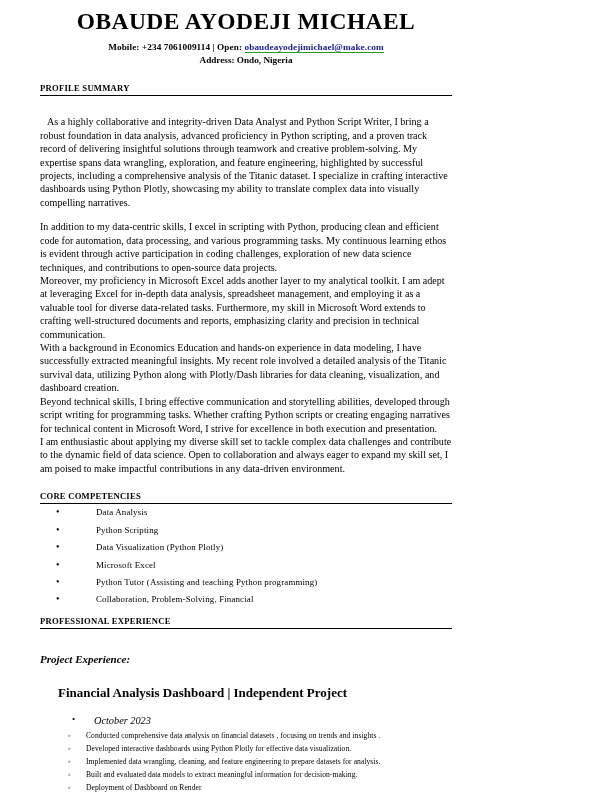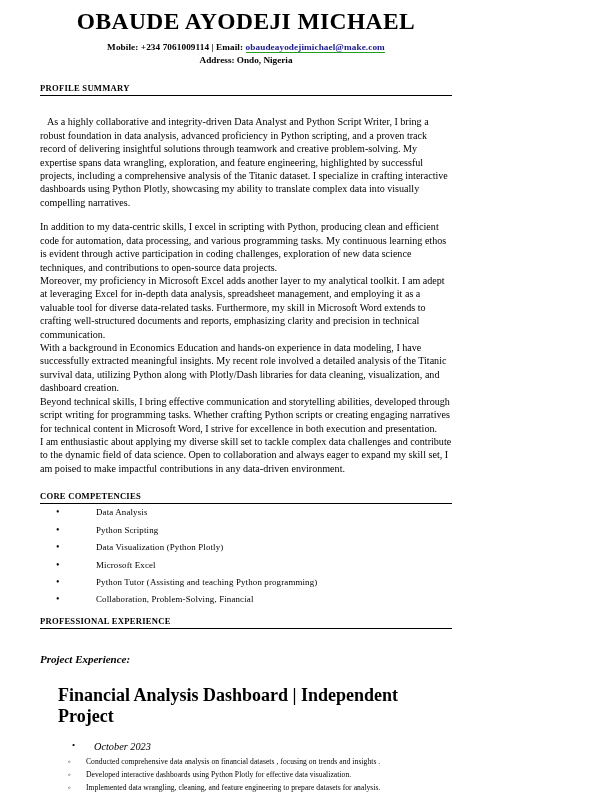--- a/index.html
+++ b/index.html
@@ -108,21 +108,21 @@
 
   
   .project-heading {
     font-size: 11px;
     font-weight: bold;
     margin-top: 24px;
     margin-left: 0px;
     font-style: italic;
   }
   .project-title {
-    font-size: 18px;
+    font-size: 13px;
     font-weight: bold;
     margin-top: 20px;
     margin-left: 18px;
     font-family: Liberation Serif, serif;
   }
   ul.exp-list {
     list-style: none;
     margin: 14px 0 0 0;
     padding: 0;
   }
@@ -167,21 +167,21 @@
 <body>
 
 <div class="page">
 
   <div>
     <div class="name">OBAUDE AYODEJI MICHAEL</div>
     <div class="contact-line">
       <span>Mobile:</span>
       <span>+234 7061009114</span>
       <span>|</span>
-      <span>Email:</span>
+      <span>Open:</span>
       <a class="email-link" href="#">obaudeayodejimichael@make.com</a>
     </div>
     <div class="address-line">Address: Ondo, Nigeria</div>
   </div>
 
   <div class="section">
     <div class="section-title">PROFILE SUMMARY</div>
     <div class="section-rule"></div>
   </div>
 

